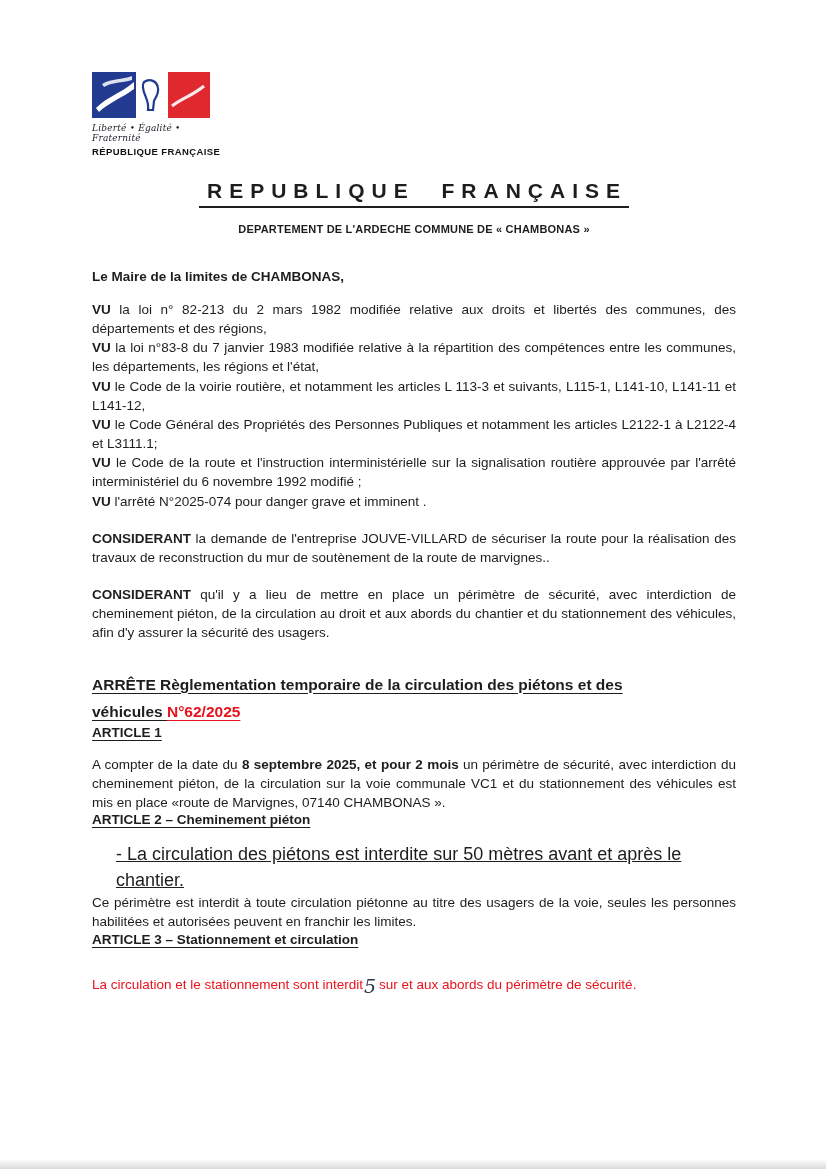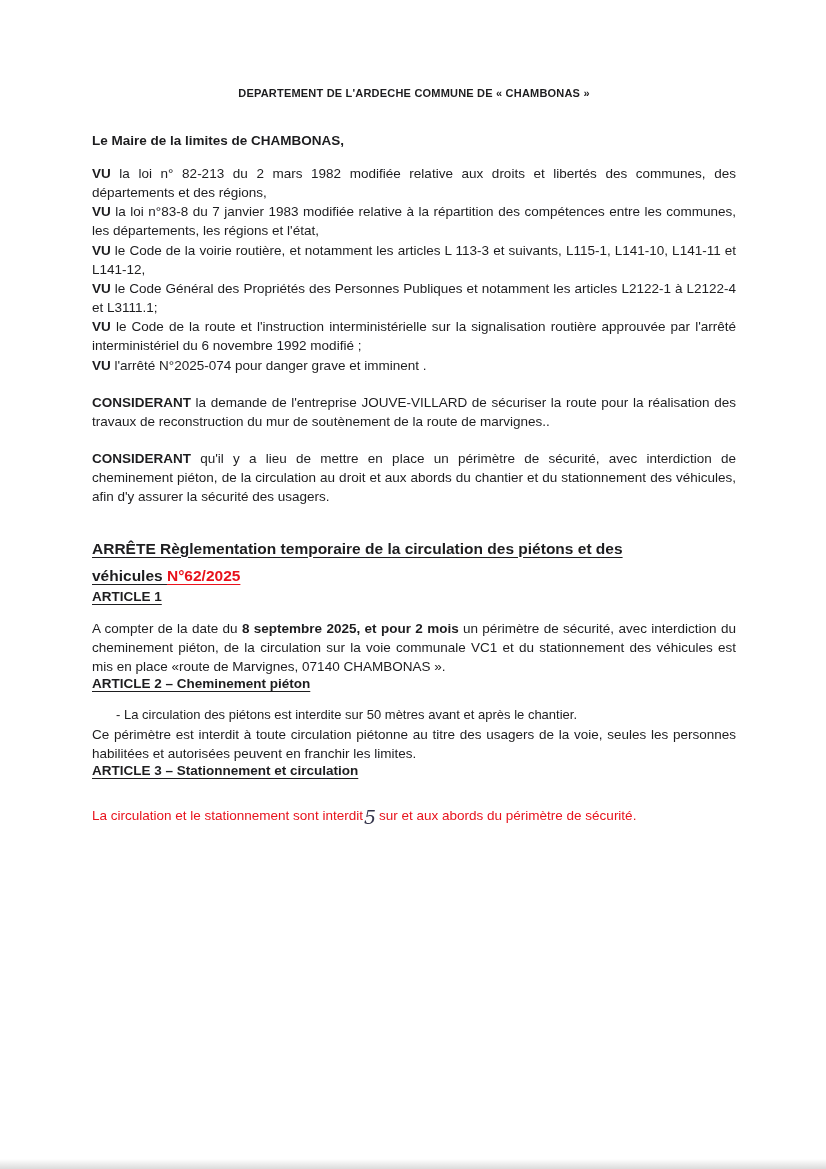--- a/index.html
+++ b/index.html
@@ -35,37 +35,53 @@
   .b { font-weight:bold; }
   .considerant { margin-top:18px; }
   
   .arrete { margin-top:28px; text-align:left; font-weight:bold; font-size:15.5px; line-height:1.75; }
   .u { text-decoration:underline; text-underline-offset:3px; }
   .red { color:#e8121c; }
   span.red.u { text-decoration-color:#e8121c; }
   
   h2.article { font-size:13.5px; font-weight:bold; }
   .a-body { margin-top:15px; }
-  .bullet { margin-top:15px; padding-left:24px; font-size:13px; line-height:1.42; }
+  .bullet { margin-top:15px; padding-left:24px; font-size:18px; line-height:1.42;text-decoration:underline; }
   .red-line { margin-top:22px; font-size:13.5px; line-height:1.42; }
   .mark {
     font-family:"DejaVu Serif", serif; font-style:italic; font-size:19px;
     color:#33334a; position:relative; top:4px; margin:0 3px 0 1px; font-weight:normal;
   }
   .scan-shadow {
     position:absolute; left:0; right:0; bottom:0; height:10px;
     background:linear-gradient(to bottom, rgba(0,0,0,0), rgba(0,0,0,0.14));
   }
 </style>
 </head>
 <body>
 
 <div class="page">
 
+  <header class="logo-block">
+    <svg class="flag" width="118" height="46" viewBox="0 0 118 46" xmlns="http://www.w3.org/2000/svg">
+      <rect x="0" y="0" width="44" height="46" fill="#223a8f"></rect>
+      <rect x="44" y="0" width="32" height="46" fill="#ffffff"></rect>
+      <rect x="76" y="0" width="42" height="46" fill="#e0292f"></rect>
+      <path d="M4 36 C 16 24, 28 22, 42 10 L 42 17 C 30 26, 16 31, 7 40 Z" fill="#ffffff"></path>
+      <path d="M10 12 C 20 6, 30 8, 40 4 L 40 8 C 30 11, 20 10, 12 15 Z" fill="#ffffff" opacity="0.85"></path>
+      <path d="M52 10 C 58 6, 65 9, 66 16 C 67 21, 64 25, 62 29 L 61 38 L 56 38 C 57 32, 55 28, 53 23 C 51 18, 50 13, 52 10 Z" fill="none" stroke="#223a8f" stroke-width="2.2"></path>
+      <path d="M80 34 C 90 26, 100 24, 112 14" fill="none" stroke="#ffffff" stroke-width="3" opacity="0.9"></path>
+    </svg>
+    <div class="motto">Liberté • Égalité • Fraternité</div>
+    <div class="logo-name">RÉPUBLIQUE FRANÇAISE</div>
+  </header>
 
+  <h1 class="main-title">
+    <span class="u-wrap">REPUBLIQUE FRANÇAISE</span>
+  </h1>
 
   <div class="subtitle">DEPARTEMENT DE L'ARDECHE COMMUNE DE « CHAMBONAS »</div>
 
   <p class="intro">Le Maire de la limites de CHAMBONAS,</p>
 
   <div class="vu-block">
     <p class="just"><span class="b">VU</span><span> la loi n° 82-213 du 2 mars 1982 modifiée relative aux droits et libertés des communes, des départements et des régions,</span></p>
     <p class="just"><span class="b">VU</span><span> la loi n°83-8 du 7 janvier 1983 modifiée relative à la répartition des compétences entre les communes, les départements, les régions et l'état,</span></p>
     <p class="just"><span class="b">VU</span><span> le Code de la voirie routière, et notamment les articles L 113-3 et suivants, L115-1, L141-10, L141-11 et L141-12,</span></p>
     <p class="just"><span class="b">VU</span><span> le Code Général des Propriétés des Personnes Publiques et notamment les articles L2122-1 à L2122-4 et L3111.1;</span></p>

